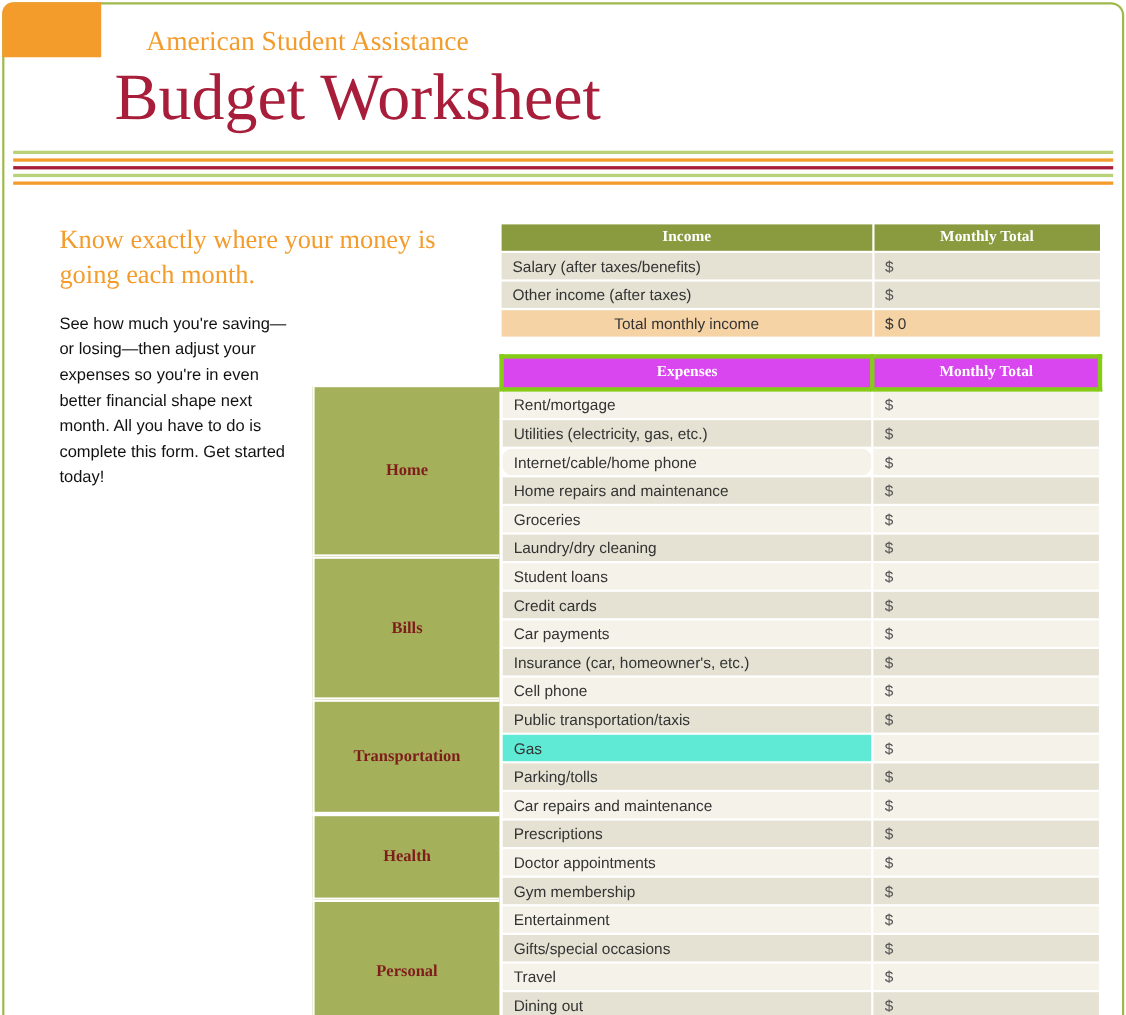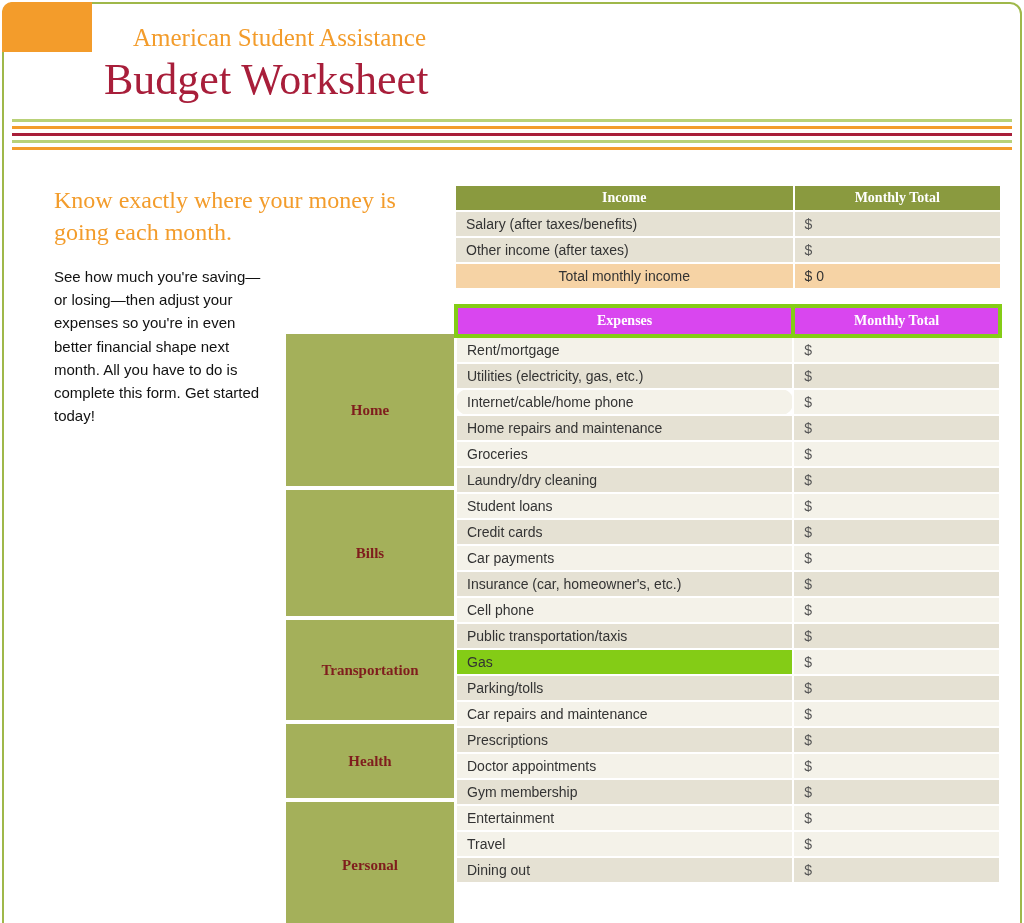--- a/index.html
+++ b/index.html
@@ -30,21 +30,21 @@
     padding: 20px 0 8px 100px;
   }
   .subtitle {
     color: #f39c2b;
     font-size: 25px;
     font-family: Georgia, serif;
     margin-left: 29px;
   }
   .title {
     color: #a81e3a;
-    font-size: 44px;
+    font-size: 60px;
     font-family: Georgia, serif;
     font-weight: normal;
     margin-top: 2px;
   }
   .stripes {
     margin: 6px 8px 0 8px;
   }
   .stripe { height: 3px; margin-bottom: 4px; }
   .stripe.s1 { background: #b9d178; }
   .stripe.s2 { background: #f39c2b; }
@@ -268,21 +268,21 @@
                 </tr>
                 <tr class="exp-row plain">
                   <td class="inc-col" style="background: rgb(244, 242, 233);">Cell phone</td>
                   <td class="tot-col amt" style="background: rgb(244, 242, 233);">$</td>
                 </tr>
                 <tr class="exp-row striped">
                   <td class="inc-col">Public transportation/taxis</td>
                   <td class="tot-col amt">$</td>
                 </tr>
                 <tr class="exp-row plain">
-                  <td class="inc-col" style="background: #84cc16;">Gas</td>
+                  <td class="inc-col" style="background: #5eead4;">Gas</td>
                   <td class="tot-col amt" style="background: rgb(244, 242, 233);">$</td>
                 </tr>
                 <tr class="exp-row striped">
                   <td class="inc-col">Parking/tolls</td>
                   <td class="tot-col amt">$</td>
                 </tr>
                 <tr class="exp-row plain">
                   <td class="inc-col" style="background: rgb(244, 242, 233); margin-top: 35px;">Car repairs and maintenance</td>
                   <td class="tot-col amt" style="background: rgb(244, 242, 233);">$</td>
                 </tr>
@@ -294,20 +294,24 @@
                   <td class="inc-col" style="background: rgb(244, 242, 233);">Doctor appointments</td>
                   <td class="tot-col amt" style="background: rgb(244, 242, 233);">$</td>
                 </tr>
                 <tr class="exp-row striped">
                   <td class="inc-col">Gym membership</td>
                   <td class="tot-col amt">$</td>
                 </tr>
                 <tr class="exp-row plain">
                   <td class="inc-col" style="background: rgb(244, 242, 233);">Entertainment</td>
                   <td class="tot-col amt" style="background: rgb(244, 242, 233);">$</td>
+                </tr>
+                <tr class="exp-row striped">
+                  <td class="inc-col">Gifts/special occasions</td>
+                  <td class="tot-col amt">$</td>
                 </tr>
                 <tr class="exp-row plain">
                   <td class="inc-col" style="background: rgb(244, 242, 233);">Travel</td>
                   <td class="tot-col amt" style="background: rgb(244, 242, 233);">$</td>
                 </tr>
                 <tr class="exp-row striped">
                   <td class="inc-col">Dining out</td>
                   <td class="tot-col amt">$</td>
                 </tr>
               </tbody>

